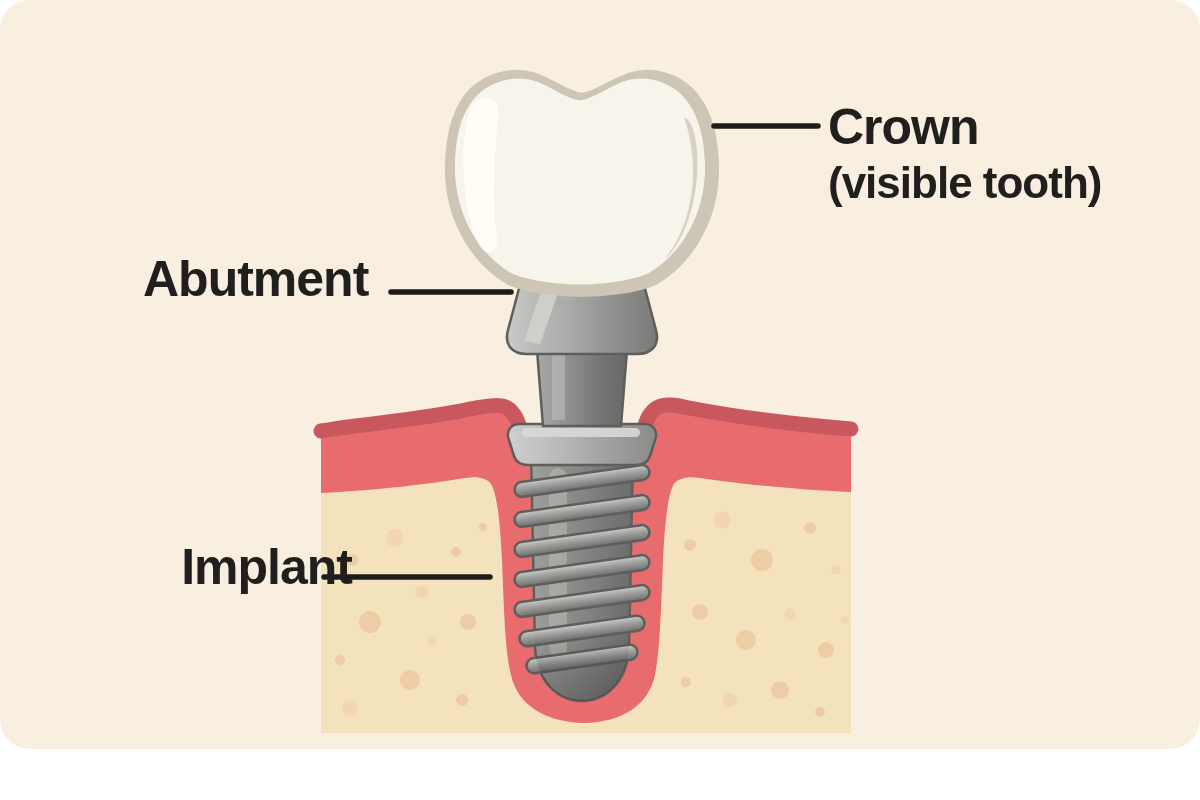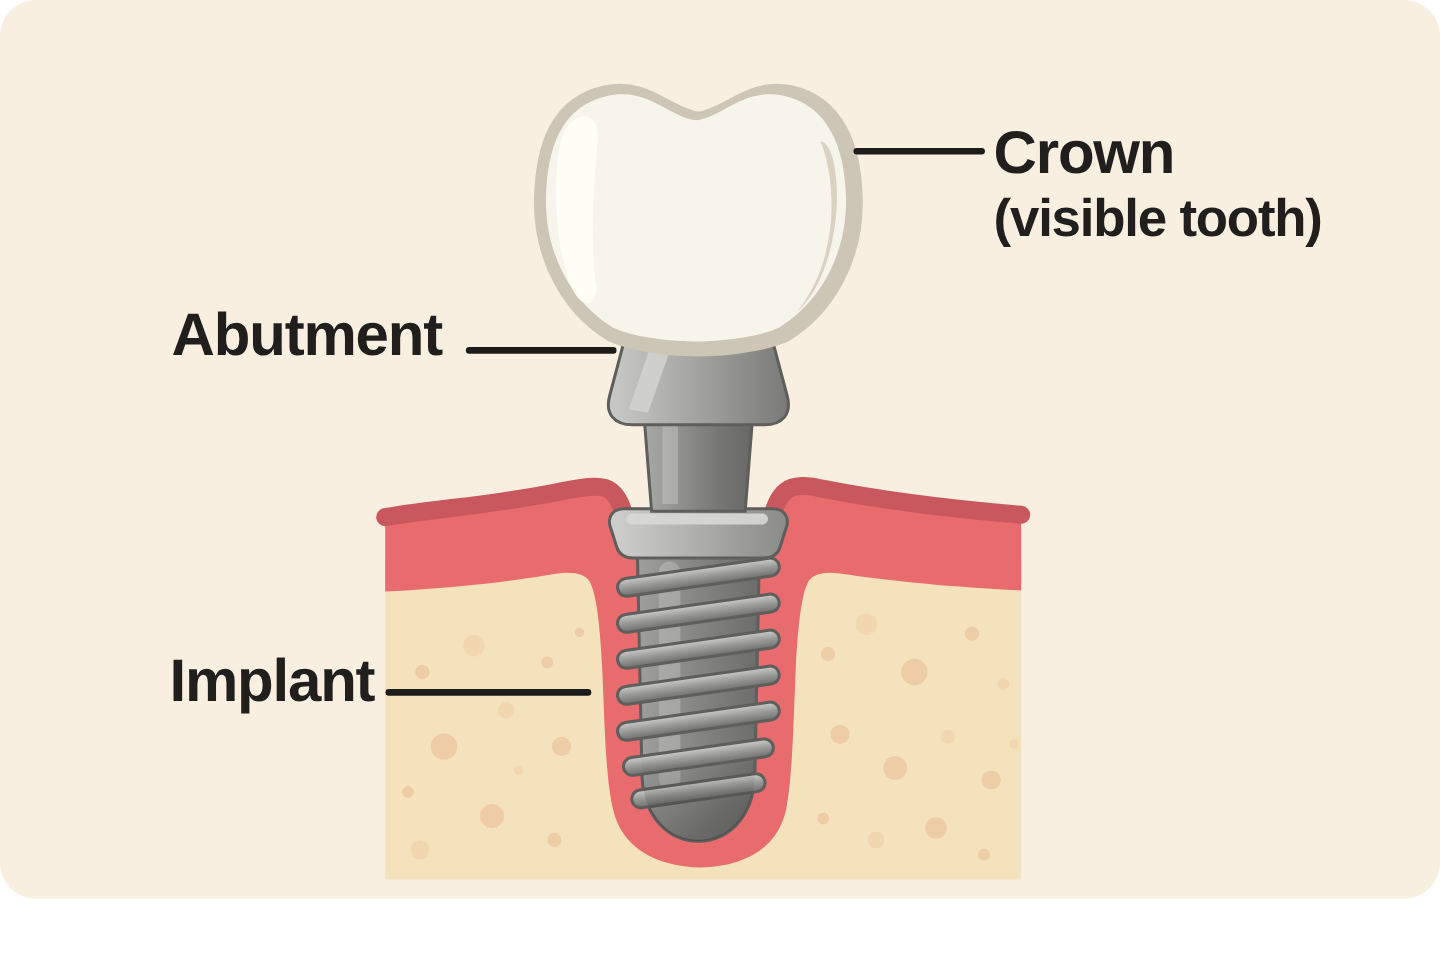--- a/index.html
+++ b/index.html
@@ -32,21 +32,21 @@
     color:var(--label-text,#201f1d);
     font-weight:700;
     letter-spacing:-1px;
     line-height:1.18;
     white-space:nowrap;
   }
   .label .title{display:block;font-size:50px;}
   .label .subtitle{display:block;font-size:44px;}
   .label-crown   {left:828px;top:98px;text-align:left;}
   .label-abutment{left:143px;top:250px;text-align:left;}
-  .label-implant {left:0;width:312px;top:538px;text-align:right;}
+  .label-implant {left:0;width:312px;top:538px;text-align:right;padding-left:40px;}
 </style>
 </head>
 <body>
 
 <div class="stage">
 
   <svg width="1200" height="800" viewBox="0 0 1200 800">
     <defs>
       <linearGradient id="gradFlare" x1="0" y1="0" x2="1" y2="0">
         <stop offset="0" stop-color="#c9c9c7"></stop>

